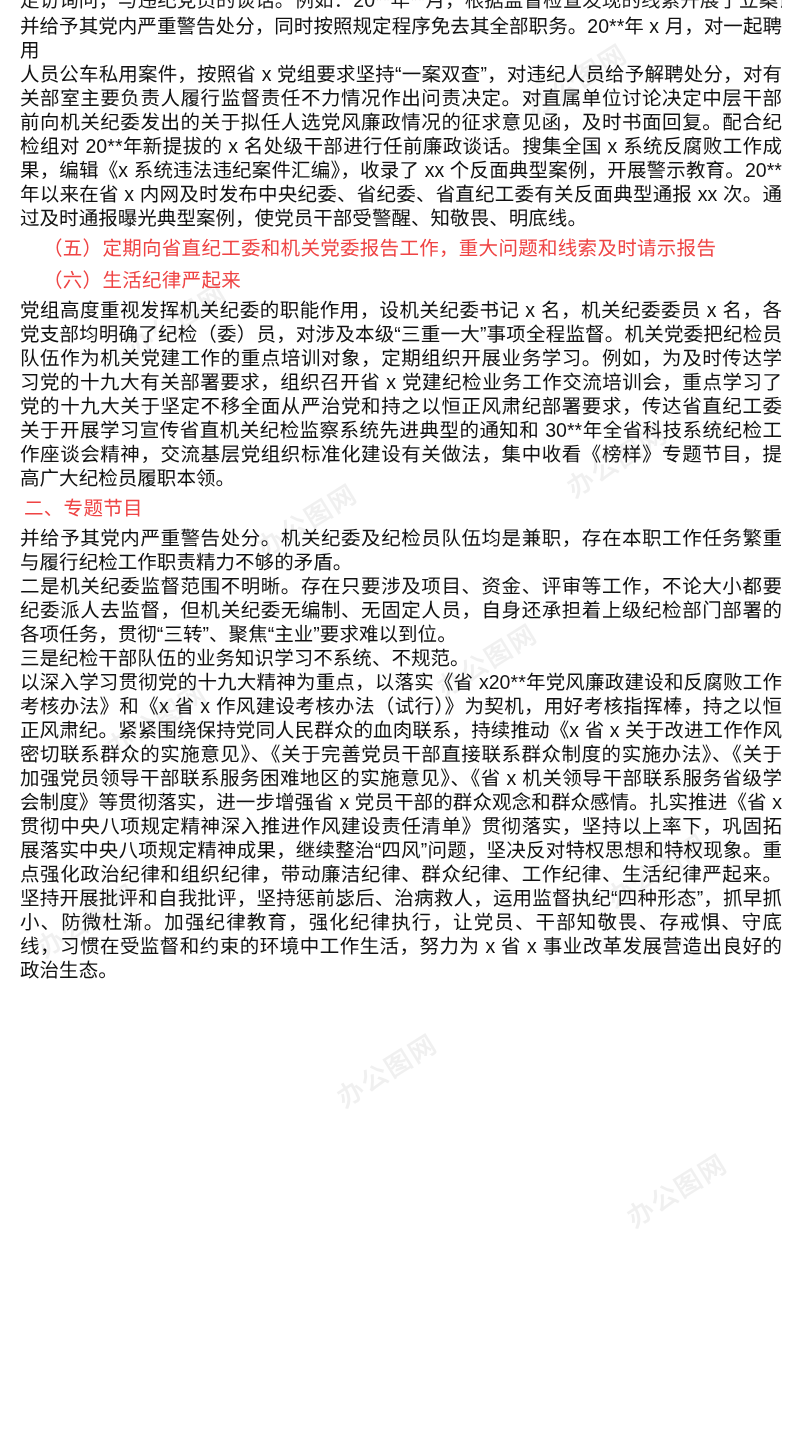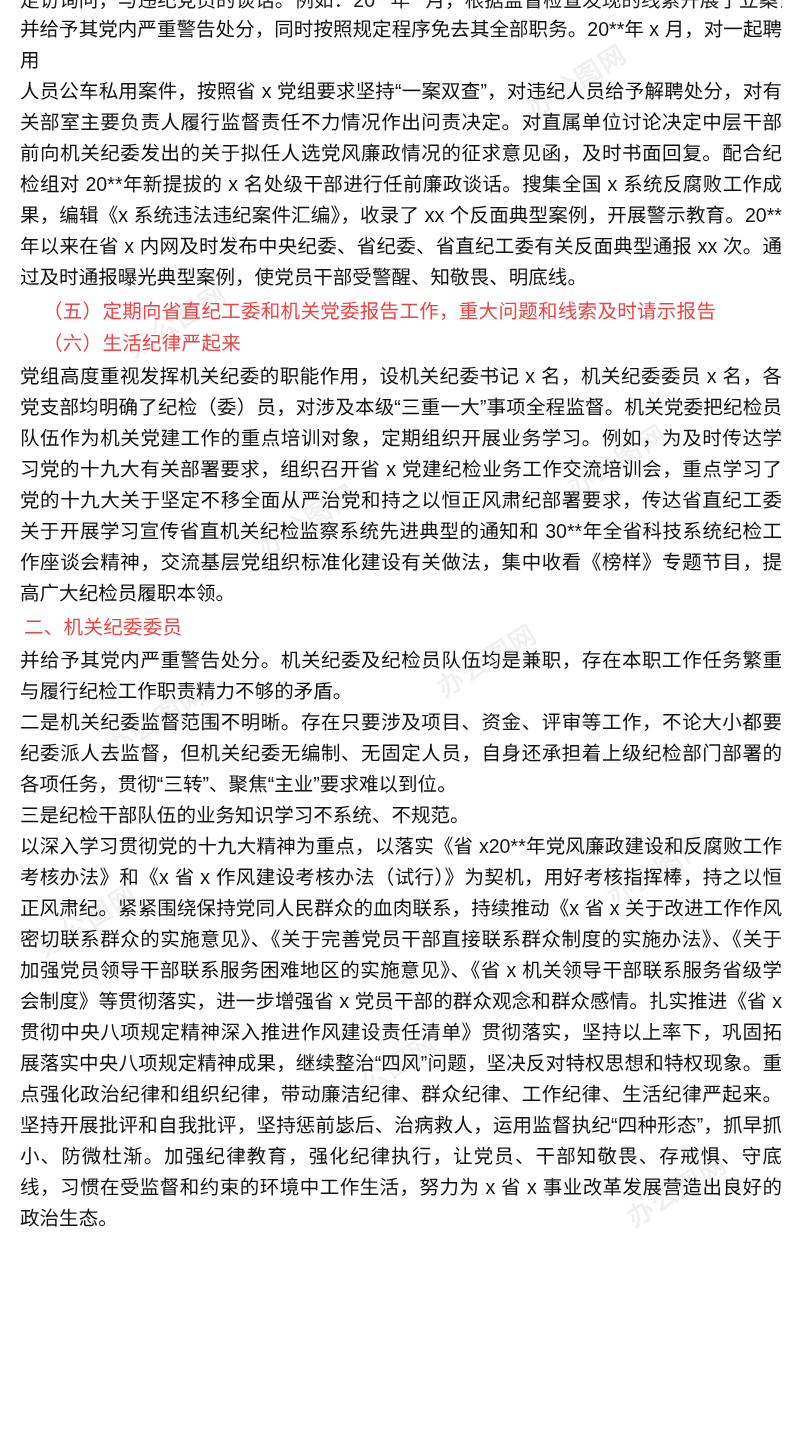--- a/index.html
+++ b/index.html
@@ -60,21 +60,21 @@
     font-size: 19.5px;
     line-height: 28px;
     white-space: nowrap;
     color: #1a1a1a;
     letter-spacing: 0.1px;
   }
 
   p.para {
     margin: 0;
     font-size: 19.5px;
-    line-height: 31px;
+    line-height: 24px;
     color: #111111;
     text-align: justify;
     text-justify: inter-ideograph;
     letter-spacing: 0.05px;
     word-break: break-all;
   }
 
   p.para.spaced-top {
   }
 
@@ -122,21 +122,21 @@
 
     <p class="para spaced-top">人员公车私用案件，按照省 x 党组要求坚持“一案双查”，对违纪人员给予解聘处分，对有关部室主要负责人履行监督责任不力情况作出问责决定。对直属单位讨论决定中层干部前向机关纪委发出的关于拟任人选党风廉政情况的征求意见函，及时书面回复。配合纪检组对 20**年新提拔的 x 名处级干部进行任前廉政谈话。搜集全国 x 系统反腐败工作成果，编辑《x 系统违法违纪案件汇编》，收录了 xx 个反面典型案例，开展警示教育。20**年以来在省 x 内网及时发布中央纪委、省纪委、省直纪工委有关反面典型通报 xx 次。通过及时通报曝光典型案例，使党员干部受警醒、知敬畏、明底线。</p>
 
     <h3 class="heading sub">（五）定期向省直纪工委和机关党委报告工作，重大问题和线索及时请示报告</h3>
 
 
     <h3 class="heading sub">（六）生活纪律严起来</h3>
 
     <p class="para">党组高度重视发挥机关纪委的职能作用，设机关纪委书记 x 名，机关纪委委员 x 名，各党支部均明确了纪检（委）员，对涉及本级“三重一大”事项全程监督。机关党委把纪检员队伍作为机关党建工作的重点培训对象，定期组织开展业务学习。例如，为及时传达学习党的十九大有关部署要求，组织召开省 x 党建纪检业务工作交流培训会，重点学习了党的十九大关于坚定不移全面从严治党和持之以恒正风肃纪部署要求，传达省直纪工委关于开展学习宣传省直机关纪检监察系统先进典型的通知和 30**年全省科技系统纪检工作座谈会精神，交流基层党组织标准化建设有关做法，集中收看《榜样》专题节目，提高广大纪检员履职本领。</p>
 
-    <h3 class="heading">二、机关纪委委员</h3>
+    <h3 class="heading">二、专题节目</h3>
 
     <p class="para">并给予其党内严重警告处分。机关纪委及纪检员队伍均是兼职，存在本职工作任务繁重与履行纪检工作职责精力不够的矛盾。</p>
 
     <p class="para">二是机关纪委监督范围不明晰。存在只要涉及项目、资金、评审等工作，不论大小都要纪委派人去监督，但机关纪委无编制、无固定人员，自身还承担着上级纪检部门部署的各项任务，贯彻“三转”、聚焦“主业”要求难以到位。</p>
 
     <p class="para">三是纪检干部队伍的业务知识学习不系统、不规范。</p>
 
 
     <p class="para">以深入学习贯彻党的十九大精神为重点，以落实《省 x20**年党风廉政建设和反腐败工作考核办法》和《x 省 x 作风建设考核办法（试行）》为契机，用好考核指挥棒，持之以恒正风肃纪。紧紧围绕保持党同人民群众的血肉联系，持续推动《x 省 x 关于改进工作作风密切联系群众的实施意见》、《关于完善党员干部直接联系群众制度的实施办法》、《关于加强党员领导干部联系服务困难地区的实施意见》、《省 x 机关领导干部联系服务省级学会制度》等贯彻落实，进一步增强省 x 党员干部的群众观念和群众感情。扎实推进《省 x 贯彻中央八项规定精神深入推进作风建设责任清单》贯彻落实，坚持以上率下，巩固拓展落实中央八项规定精神成果，继续整治“四风”问题，坚决反对特权思想和特权现象。重点强化政治纪律和组织纪律，带动廉洁纪律、群众纪律、工作纪律、生活纪律严起来。坚持开展批评和自我批评，坚持惩前毖后、治病救人，运用监督执纪“四种形态”，抓早抓小、防微杜渐。加强纪律教育，强化纪律执行，让党员、干部知敬畏、存戒惧、守底线，习惯在受监督和约束的环境中工作生活，努力为 x 省 x 事业改革发展营造出良好的政治生态。</p>
 

